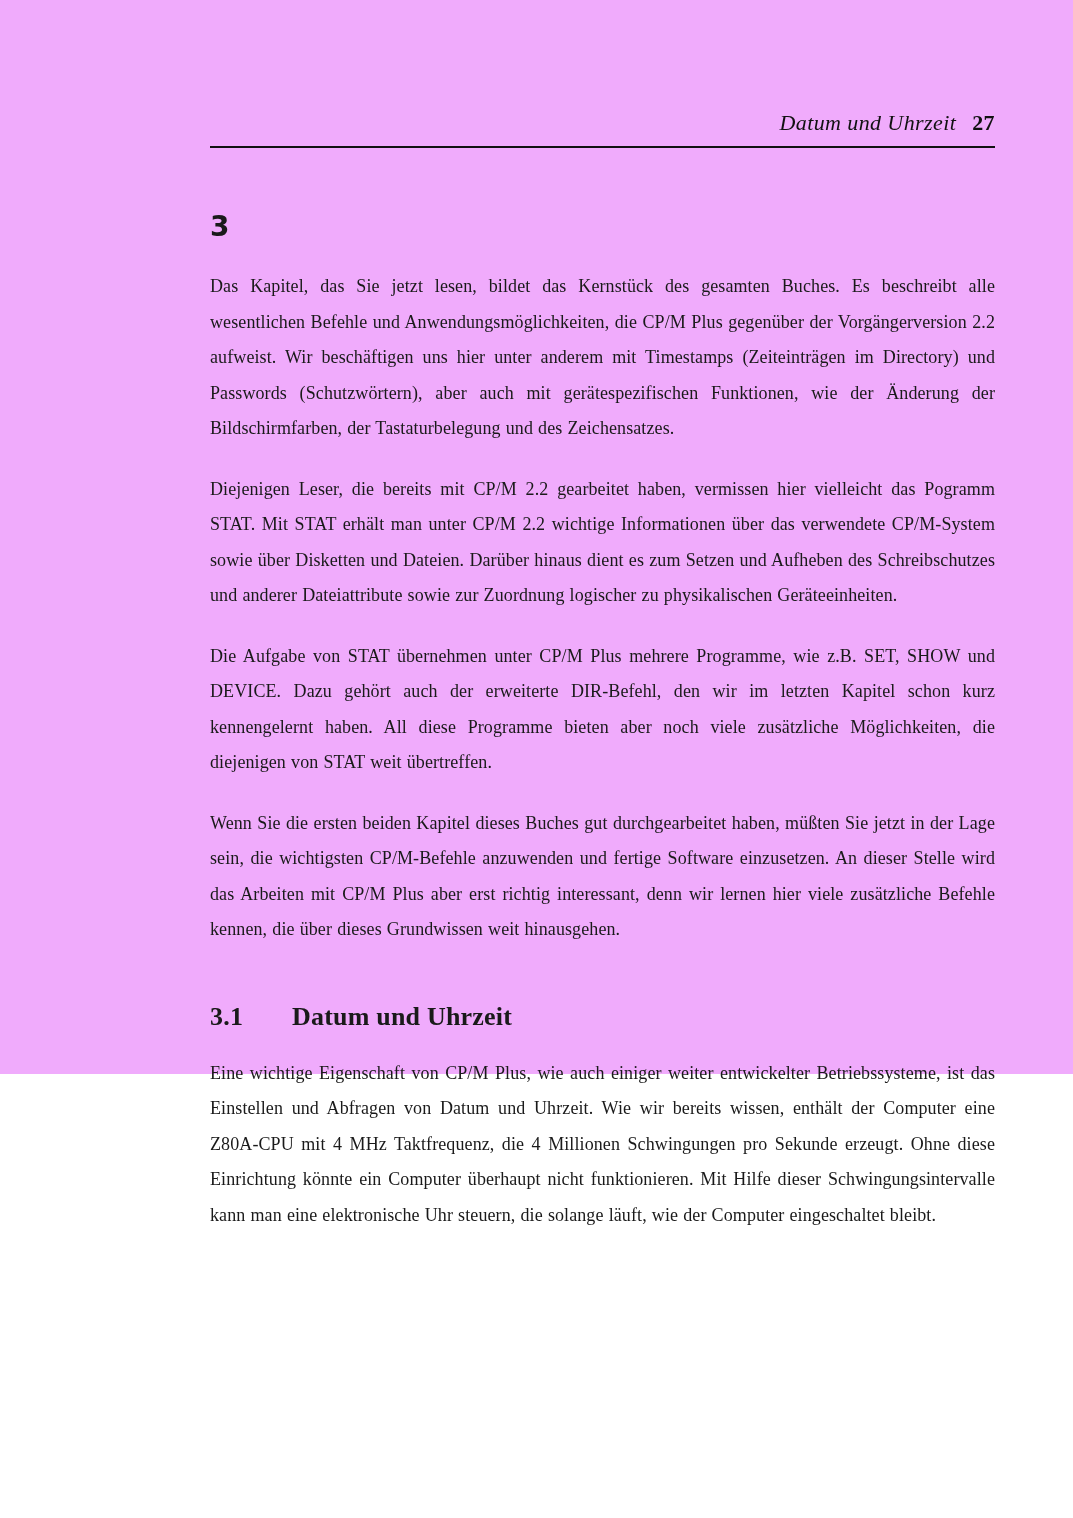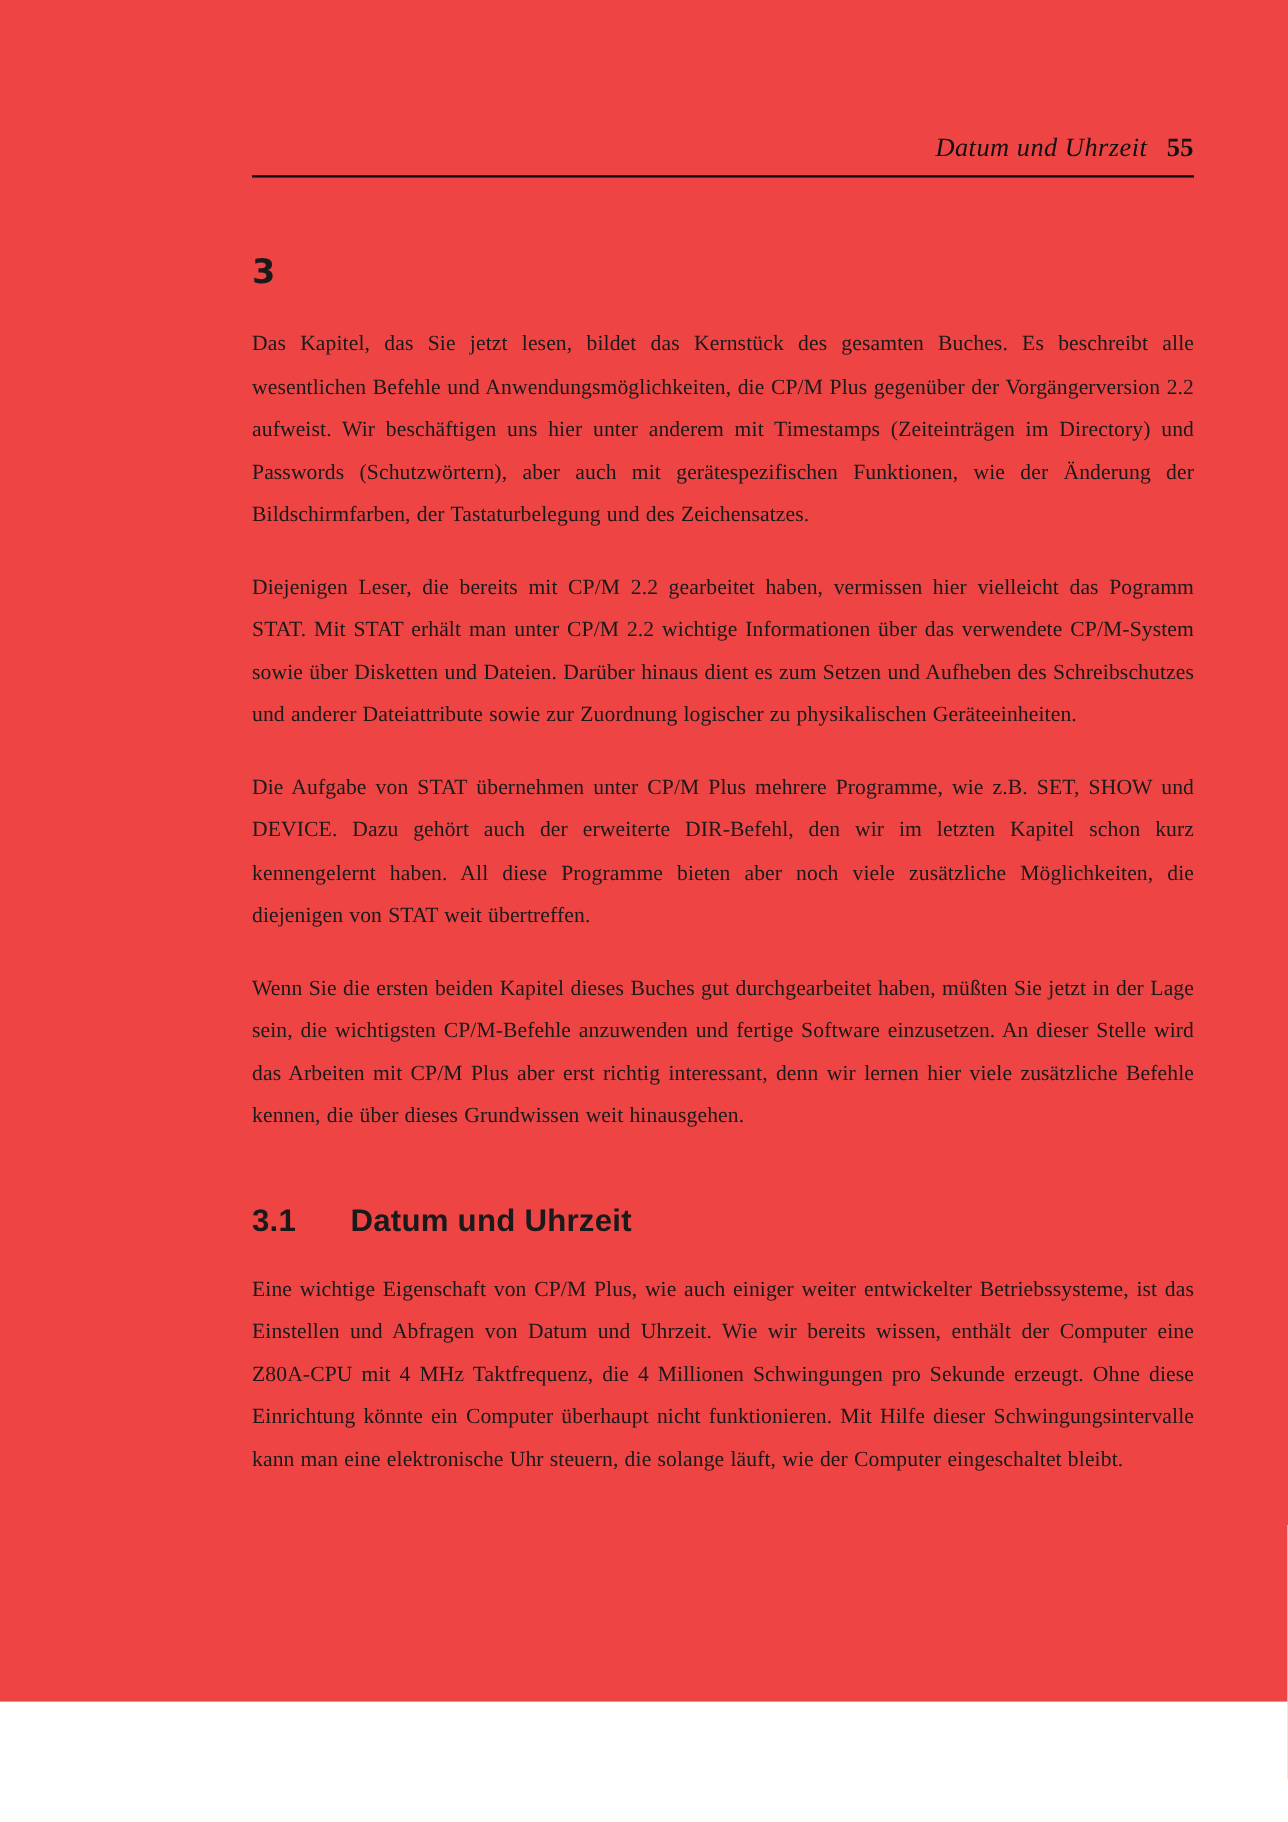--- a/index.html
+++ b/index.html
@@ -13,22 +13,22 @@
     position: relative;
     font-family: "Liberation Serif", serif;
     color: #1a1a1a;
     overflow: hidden;
   }
   .page {
     position: absolute;
     left: 0;
     top: 0;
     width: 1073px;
-    height: 1418px;
-    background: #ef4444;
+    height: 1074px;
+    background: #f0abfc;
   }
   .content {
     position: absolute;
     left: 210px;
     top: 110px;
     width: 785px;
   }
   .running-head {
     display: flex;
     justify-content: flex-end;
@@ -58,21 +58,21 @@
     margin: 0 0 26px 0;
     display: flex;
     align-items: baseline;
     letter-spacing: 0.2px;
   }
   h1.chapter-title .num {
     width: 82px;
     flex: none;
   }
   h2.section-title {
-    font-family: Liberation Sans, sans-serif;
+    font-family: Liberation Serif, serif;
     font-size: 26px;
     font-weight: bold;
     margin: 54px 0 24px 0;
     display: flex;
     align-items: baseline;
     letter-spacing: 0.2px;
   }
   h2.section-title .num {
     width: 82px;
     flex: none;
@@ -93,21 +93,21 @@
   }
 </style>
 </head>
 <body>
 
 <div class="page">
   <div class="content">
 
     <div class="running-head">
       <span>Datum und Uhrzeit</span>
-      <span class="page-number">55</span>
+      <span class="page-number">27</span>
     </div>
     <div class="rule"></div>
 
     <h1 class="chapter-title">
       <span class="num">3</span>
     </h1>
 
     <p class="body-par">Das Kapitel, das Sie jetzt lesen, bildet das Kernstück des gesamten Buches. Es beschreibt alle wesentlichen Befehle und Anwendungsmöglichkeiten, die CP/M Plus gegenüber der Vorgängerversion 2.2 aufweist. Wir beschäftigen uns hier unter anderem mit Timestamps (Zeiteinträgen im Directory) und Passwords (Schutzwörtern), aber auch mit gerätespezifischen Funktionen, wie der Änderung der Bildschirmfarben, der Tastaturbelegung und des Zeichensatzes.</p>
     <p class="body-par">Diejenigen Leser, die bereits mit CP/M 2.2 gearbeitet haben, vermissen hier vielleicht das Pogramm STAT. Mit STAT erhält man unter CP/M 2.2 wichtige Informationen über das verwendete CP/M-System sowie über Disketten und Dateien. Darüber hinaus dient es zum Setzen und Aufheben des Schreibschutzes und anderer Dateiattribute sowie zur Zuordnung logischer zu physikalischen Geräteeinheiten.</p>
     <p class="body-par">Die Aufgabe von STAT übernehmen unter CP/M Plus mehrere Programme, wie z.B. SET, SHOW und DEVICE. Dazu gehört auch der erweiterte DIR-Befehl, den wir im letzten Kapitel schon kurz kennengelernt haben. All diese Programme bieten aber noch viele zusätzliche Möglichkeiten, die diejenigen von STAT weit übertreffen.</p>

